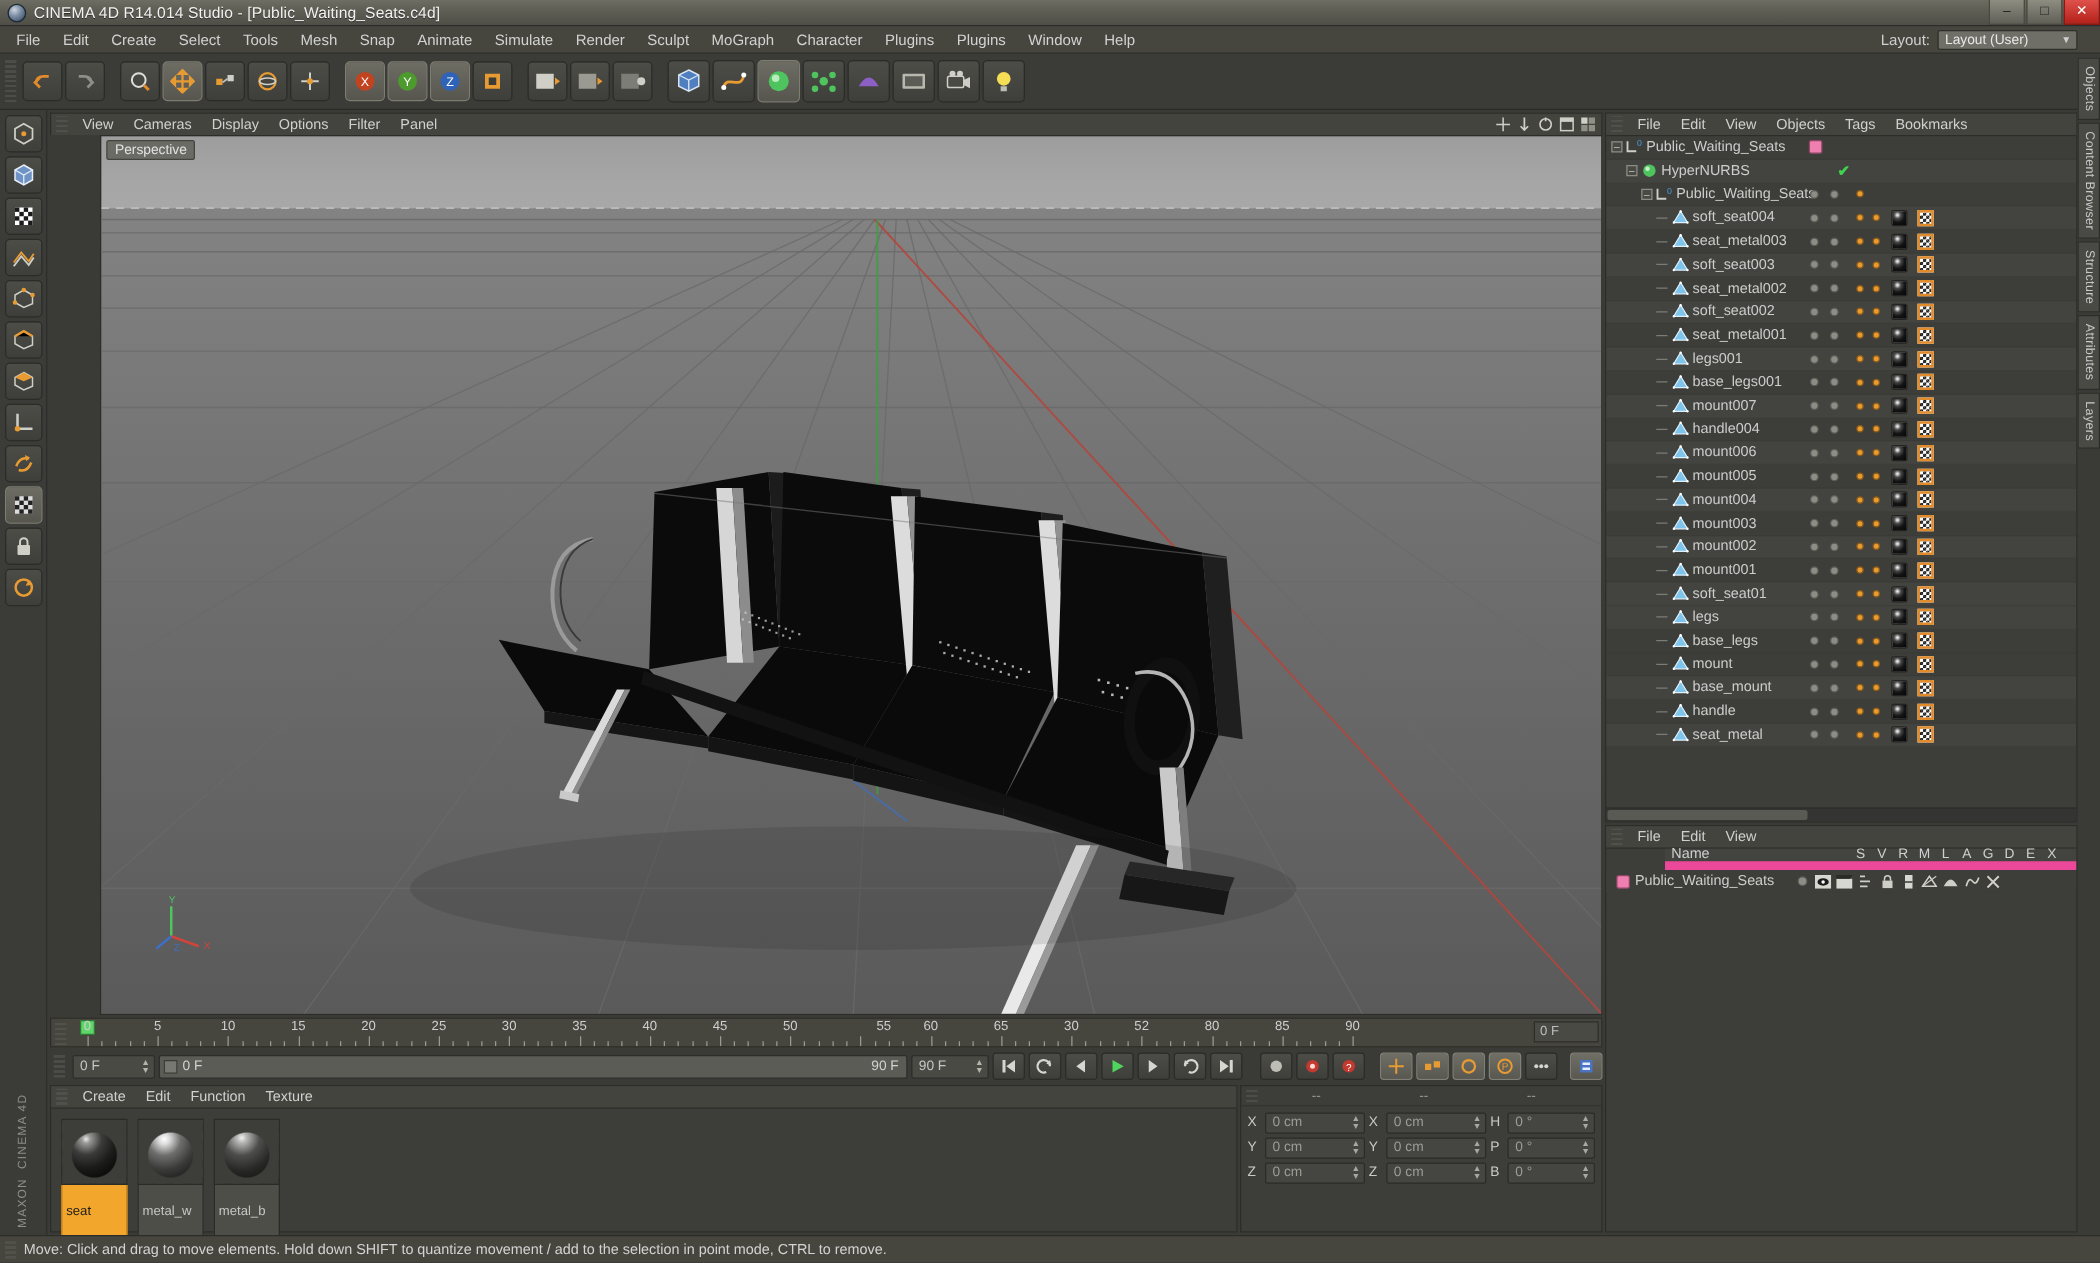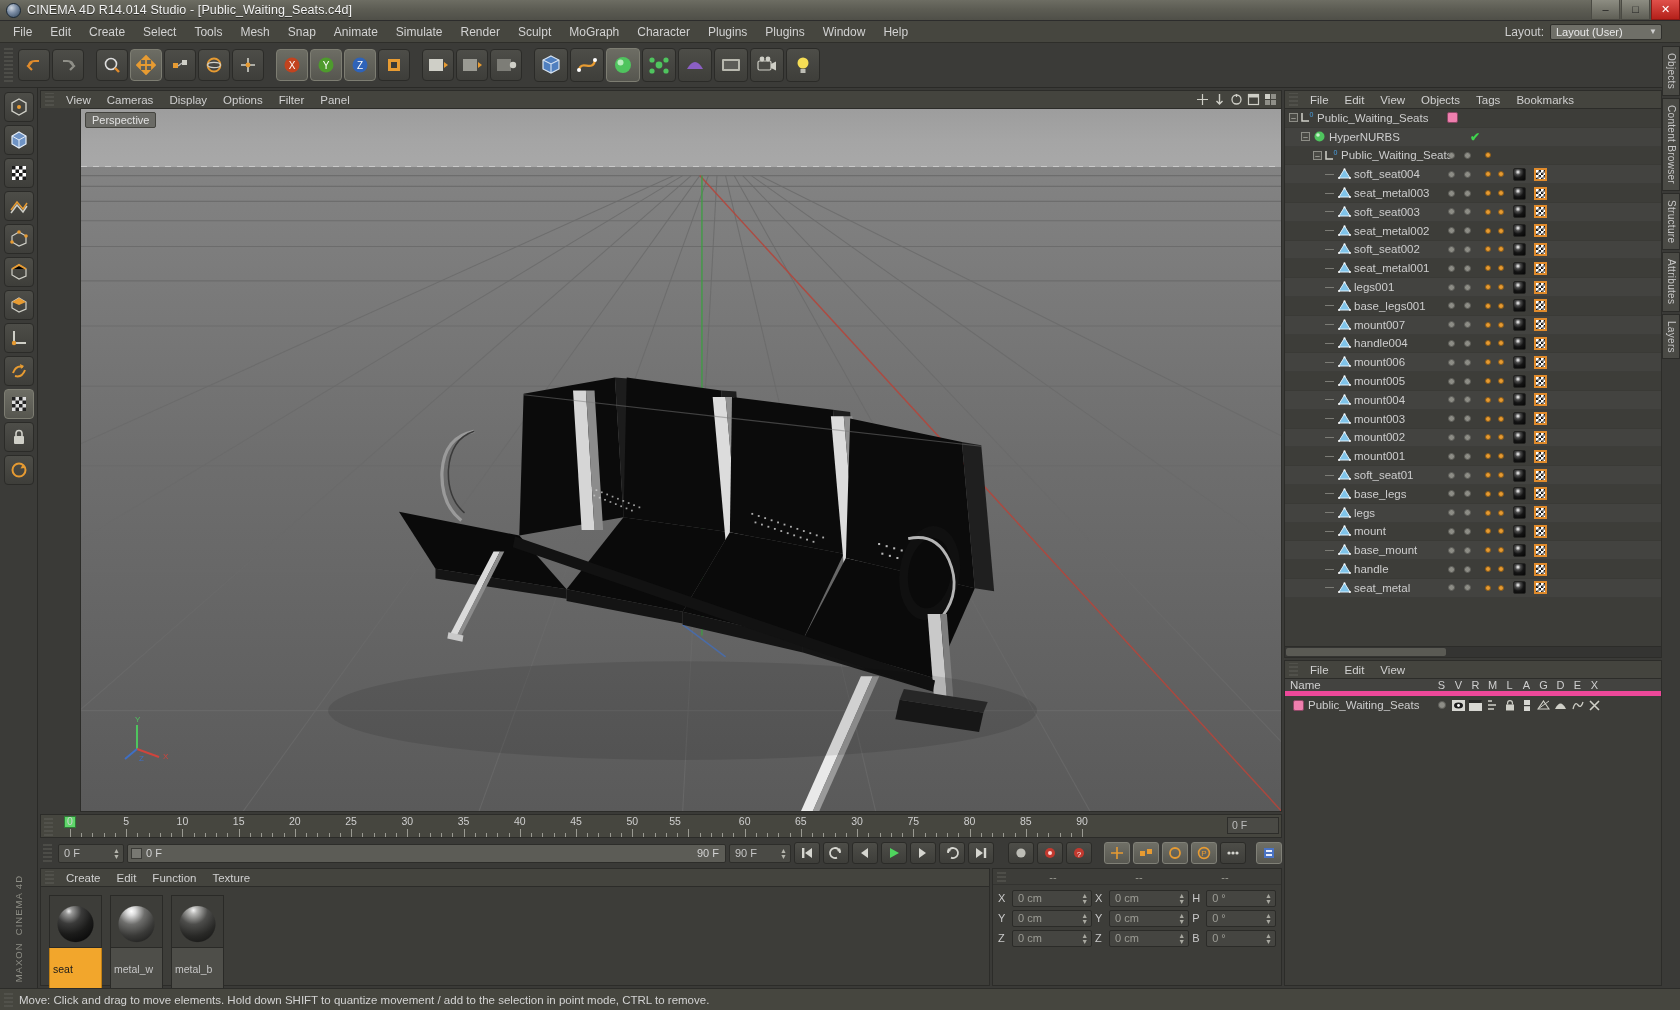--- a/index.html
+++ b/index.html
@@ -247,21 +247,21 @@
       linear-gradient(45deg,#1a1a1a 25%,transparent 25%,transparent 75%,#1a1a1a 75%);
     background-size:5px 5px; background-position:0 0,2.5px 2.5px;
   }
   .orangedot { width:6px;height:6px;border-radius:50%;background:#e79b32; border:1px solid #8a5b18;}
   .om-check { color:#3fd44e; font-size:12px; font-weight:bold;}
   .om-scroll-x { height:11px; flex:0 0 11px; background:#343432; border-top:1px solid #2c2c29; position:relative;}
   .om-scroll-x .thumb { position:absolute; left:1px; top:1px; height:8px; width:160px; background:#5a5a54; border-radius:2px;}
 
   .layman { flex:1 1 auto; display:flex; flex-direction:column; border:1px solid #2c2c29; background:#3d3d39; margin:2px 18px 2px 0;}
   .lm-menu { height:18px;flex:0 0 18px;background:#44443e;display:flex;align-items:center;border-bottom:1px solid #2c2c29;}
-  .lm-head { height:17px;flex:0 0 17px; display:flex; align-items:flex-end; background:#434340; border-bottom:5px solid #ec4899;}
+  .lm-head { height:17px;flex:0 0 17px; display:flex; align-items:flex-end; background:#434340; border-bottom:7px solid #ec4899;margin-left:47px;}
   .lm-head .nm { width:148px; font-size:11.5px; color:#cfcfcf; padding-left:5px;}
   .lm-head .col { width:17px; text-align:center; font-size:11px; color:#cfcfcf;}
   .lm-row { height:18px; display:flex; align-items:center; background:#3d3d39;}
   .lm-row .nm { width:148px; display:flex; align-items:center; gap:4px; padding-left:8px; font-size:11.5px; color:#cdcdcd;}
   .lm-color { width:11px;height:11px;border-radius:2px;background:#ef7fae;border:1px solid #8c4765;}
   .lm-row .cell { width:17px; display:flex; align-items:center; justify-content:center;}
   .lm-dot { width:8px;height:8px;border-radius:50%;background:#8d8d86;border:1px solid #5c5c57;}
 
   
   .righttabs { position:absolute; right:0; top:46px; width:18px; display:flex; flex-direction:column; gap:2px; z-index:5;}
@@ -875,21 +875,21 @@
               <div class="tl-tick min" style="left: 531.244px;"></div>
               <div class="tl-tick min" style="left: 542.489px;"></div>
               <div class="tl-tick min" style="left: 553.733px;"></div>
               <div class="tl-tick min" style="left: 564.978px;"></div>
               <div class="tl-num" style="left: 576.222px;">50</div>
               <div class="tl-tick maj" style="left: 576.222px;"></div>
               <div class="tl-tick min" style="left: 587.467px;"></div>
               <div class="tl-tick min" style="left: 598.711px;"></div>
               <div class="tl-tick min" style="left: 609.956px;"></div>
               <div class="tl-tick min" style="left: 621.2px;"></div>
-              <div class="tl-num" style="left: 619px;">55</div>
+              <div class="tl-num" style="left: 651px;">55</div>
               <div class="tl-tick maj" style="left: 632.444px;"></div>
               <div class="tl-tick min" style="left: 643.689px;"></div>
               <div class="tl-tick min" style="left: 654.933px;"></div>
               <div class="tl-tick min" style="left: 666.178px;"></div>
               <div class="tl-tick min" style="left: 677.422px;"></div>
               <div class="tl-num" style="left: 688.667px;">60</div>
               <div class="tl-tick maj" style="left: 688.667px;"></div>
               <div class="tl-tick min" style="left: 699.911px;"></div>
               <div class="tl-tick min" style="left: 711.156px;"></div>
               <div class="tl-tick min" style="left: 722.4px;"></div>
@@ -899,21 +899,21 @@
               <div class="tl-tick min" style="left: 756.133px;"></div>
               <div class="tl-tick min" style="left: 767.378px;"></div>
               <div class="tl-tick min" style="left: 778.622px;"></div>
               <div class="tl-tick min" style="left: 789.867px;"></div>
               <div class="tl-num" style="left: 801.111px;">30</div>
               <div class="tl-tick maj" style="left: 801.111px;"></div>
               <div class="tl-tick min" style="left: 812.356px;"></div>
               <div class="tl-tick min" style="left: 823.6px;"></div>
               <div class="tl-tick min" style="left: 834.844px;"></div>
               <div class="tl-tick min" style="left: 846.089px;"></div>
-              <div class="tl-num" style="left: 857.333px;">75</div>
+              <div class="tl-num" style="left: 857.333px;">52</div>
               <div class="tl-tick maj" style="left: 857.333px;"></div>
               <div class="tl-tick min" style="left: 868.578px;"></div>
               <div class="tl-tick min" style="left: 879.822px;"></div>
               <div class="tl-tick min" style="left: 891.067px;"></div>
               <div class="tl-tick min" style="left: 902.311px;"></div>
               <div class="tl-num" style="left: 913.556px;">80</div>
               <div class="tl-tick maj" style="left: 913.556px;"></div>
               <div class="tl-tick min" style="left: 924.8px;"></div>
               <div class="tl-tick min" style="left: 936.044px;"></div>
               <div class="tl-tick min" style="left: 947.289px;"></div>
@@ -1574,56 +1574,56 @@
                 <span class="om-dot"></span>
                 <span class="om-dot"></span>
               </div>
               <div class="om-tagarea" style="left: 200px;">
                 <span class="orangedot"></span>
                 <span class="orangedot" style="margin-left: 4px;"></span>
                 <span class="tag-ball" style="margin-left: 6px;"></span>
                 <span class="tag-uvw" style="margin-left: 5px;"></span>
               </div>
             </div>
+            <div class="om-row alt">
+              <div class="om-tree" style="margin-left: 36px;">
+                <span class="om-line"></span>
+                <span style="width: 14px; height: 14px; display: inline-flex; align-items: center; justify-content: center; flex: 0 0 auto;">
+                  <svg width="13" height="12" viewBox="0 0 13 12">
+                    <path d="M6.5 1 L12 10 L1 10 Z" fill="#7fc4ea" stroke="#dff0fb" stroke-width="1"></path>
+                    <circle cx="6.5" cy="1.2" r="1" fill="#fff"></circle>
+                    <circle cx="12" cy="10" r="1" fill="#fff"></circle>
+                    <circle cx="1" cy="10" r="1" fill="#fff"></circle>
+                  </svg>
+                </span>
+                <span class="om-name">legs</span>
+              </div>
+              <div class="om-dots" style="left: 163px;">
+                <span class="om-dot"></span>
+                <span class="om-dot"></span>
+              </div>
+              <div class="om-tagarea" style="left: 200px;">
+                <span class="orangedot"></span>
+                <span class="orangedot" style="margin-left: 4px;"></span>
+                <span class="tag-ball" style="margin-left: 6px;"></span>
+                <span class="tag-uvw" style="margin-left: 5px;"></span>
+              </div>
+            </div>
             <div class="om-row norm">
               <div class="om-tree" style="margin-left: 36px;">
                 <span class="om-line"></span>
                 <span style="width: 14px; height: 14px; display: inline-flex; align-items: center; justify-content: center; flex: 0 0 auto;">
                   <svg width="13" height="12" viewBox="0 0 13 12">
                     <path d="M6.5 1 L12 10 L1 10 Z" fill="#7fc4ea" stroke="#dff0fb" stroke-width="1"></path>
                     <circle cx="6.5" cy="1.2" r="1" fill="#fff"></circle>
                     <circle cx="12" cy="10" r="1" fill="#fff"></circle>
                     <circle cx="1" cy="10" r="1" fill="#fff"></circle>
                   </svg>
                 </span>
                 <span class="om-name">base_legs</span>
-              </div>
-              <div class="om-dots" style="left: 163px;">
-                <span class="om-dot"></span>
-                <span class="om-dot"></span>
-              </div>
-              <div class="om-tagarea" style="left: 200px;">
-                <span class="orangedot"></span>
-                <span class="orangedot" style="margin-left: 4px;"></span>
-                <span class="tag-ball" style="margin-left: 6px;"></span>
-                <span class="tag-uvw" style="margin-left: 5px;"></span>
-              </div>
-            </div>
-            <div class="om-row alt">
-              <div class="om-tree" style="margin-left: 36px;">
-                <span class="om-line"></span>
-                <span style="width: 14px; height: 14px; display: inline-flex; align-items: center; justify-content: center; flex: 0 0 auto;">
-                  <svg width="13" height="12" viewBox="0 0 13 12">
-                    <path d="M6.5 1 L12 10 L1 10 Z" fill="#7fc4ea" stroke="#dff0fb" stroke-width="1"></path>
-                    <circle cx="6.5" cy="1.2" r="1" fill="#fff"></circle>
-                    <circle cx="12" cy="10" r="1" fill="#fff"></circle>
-                    <circle cx="1" cy="10" r="1" fill="#fff"></circle>
-                  </svg>
-                </span>
-                <span class="om-name">legs</span>
               </div>
               <div class="om-dots" style="left: 163px;">
                 <span class="om-dot"></span>
                 <span class="om-dot"></span>
               </div>
               <div class="om-tagarea" style="left: 200px;">
                 <span class="orangedot"></span>
                 <span class="orangedot" style="margin-left: 4px;"></span>
                 <span class="tag-ball" style="margin-left: 6px;"></span>
                 <span class="tag-uvw" style="margin-left: 5px;"></span>

